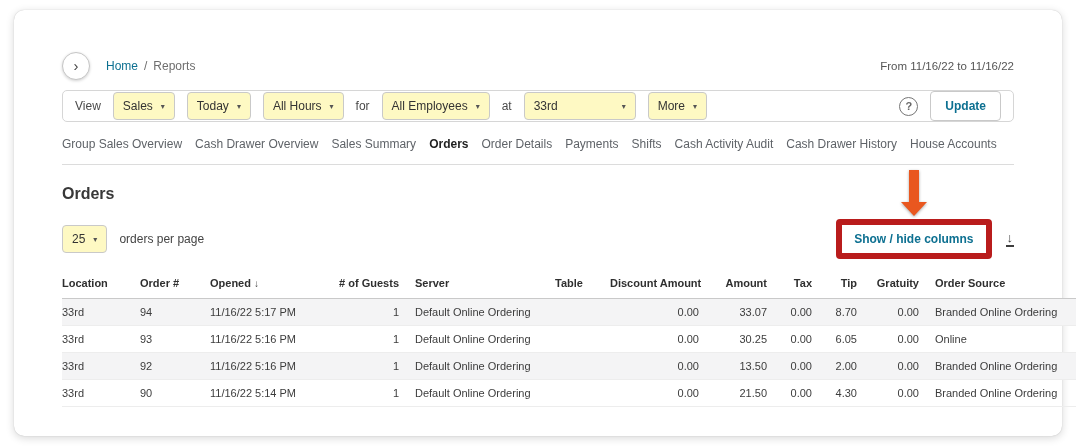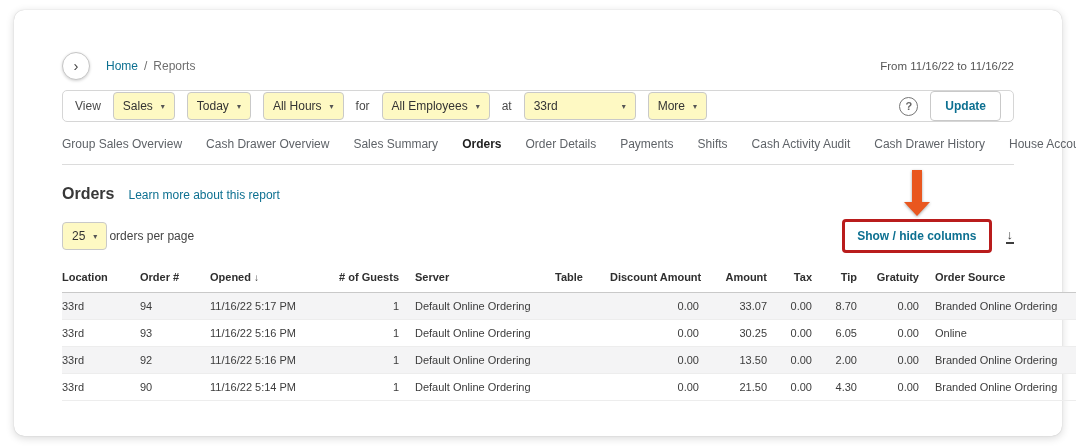--- a/index.html
+++ b/index.html
@@ -53,39 +53,39 @@
     display:flex; align-items:center; justify-content:center; cursor:pointer;
   }
   .update-btn {
     border:1px solid #c9c9c9; background:#fff; color:var(--accent);
     font-weight:bold; font-size:12px; border-radius:4px;
     padding:7px 14px; cursor:pointer; font-family:inherit;
   }
 
   
   .tabs {
-    display:flex; gap:24px; font-size:12px; color:#5f6368;
+    display:flex; gap:13px; font-size:12px; color:#5f6368;
     border-bottom:1px solid #dcdcdc; padding:15px 0 13px;
   }
   .tab { cursor:pointer; white-space:nowrap; }
   .tab.active { color:#1f1f1f; font-weight:bold; }
 
   
   .section-header { display:flex; align-items:baseline; gap:14px; margin:20px 0 16px; }
   .section-title { font-size:16px; font-weight:bold; color:#383838; }
   .link { color:var(--accent); font-size:12px; cursor:pointer; }
 
   
   .controls-row { display:flex; align-items:center; font-size:12px; margin-bottom:10px; color:#444; }
-  .controls-left { display:flex; align-items:center; gap:2px; }
+  .controls-left { display:flex; align-items:center; gap:12px; }
   .controls-right { margin-left:auto; display:flex; align-items:center; gap:14px; }
   .showing { color:#555; }
   .btn-wrap { position:relative; display:inline-block; }
   .cols-btn {
-    border:3px solid #b91c1c; background:#fff; color:var(--accent);
+    border:6px solid #b91c1c; background:#fff; color:var(--accent);
     font-weight:bold; font-size:12px; border-radius:4px;
     padding:7px 12px; cursor:pointer; font-family:inherit; white-space:nowrap;
   }
   .download {
     color:#3d3d3d; font-size:13px; line-height:1;
     border-bottom:2px solid #3d3d3d; padding:0 1px 1px; cursor:pointer;
   }
 
   
   .annotation-arrow {
@@ -172,21 +172,20 @@
     <span class="tab">Order Details</span>
     <span class="tab">Payments</span>
     <span class="tab">Shifts</span>
     <span class="tab">Cash Activity Audit</span>
     <span class="tab">Cash Drawer History</span>
     <span class="tab">House Accounts</span>
   </nav>
 
   <div class="section-header">
     <span class="section-title">Orders</span>
-    <span class="link">Learn more about this report</span>
   </div>
 
   <div class="controls-row">
     <div class="controls-left">
       <span class="select">
         <span>25</span>
         <span class="chev">▾</span>
       </span>
       <span>orders per page</span>
     </div>

